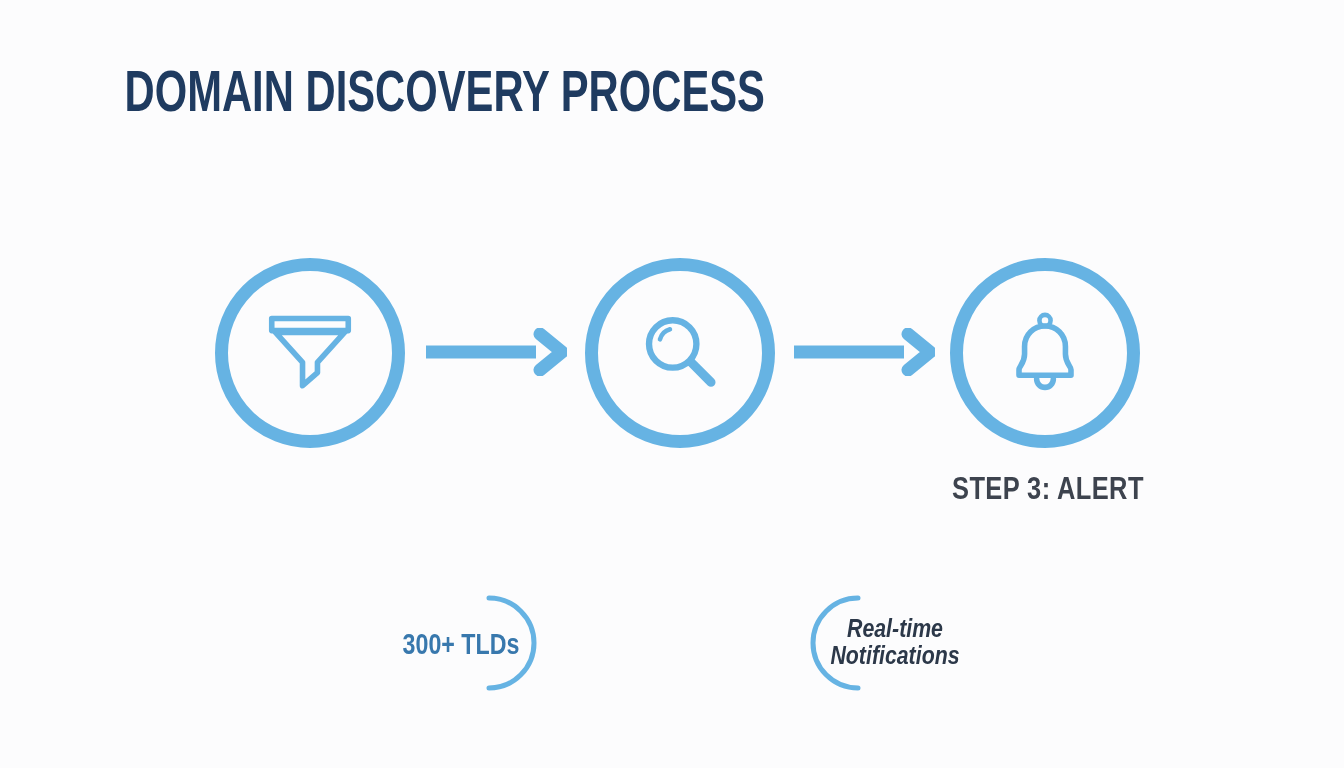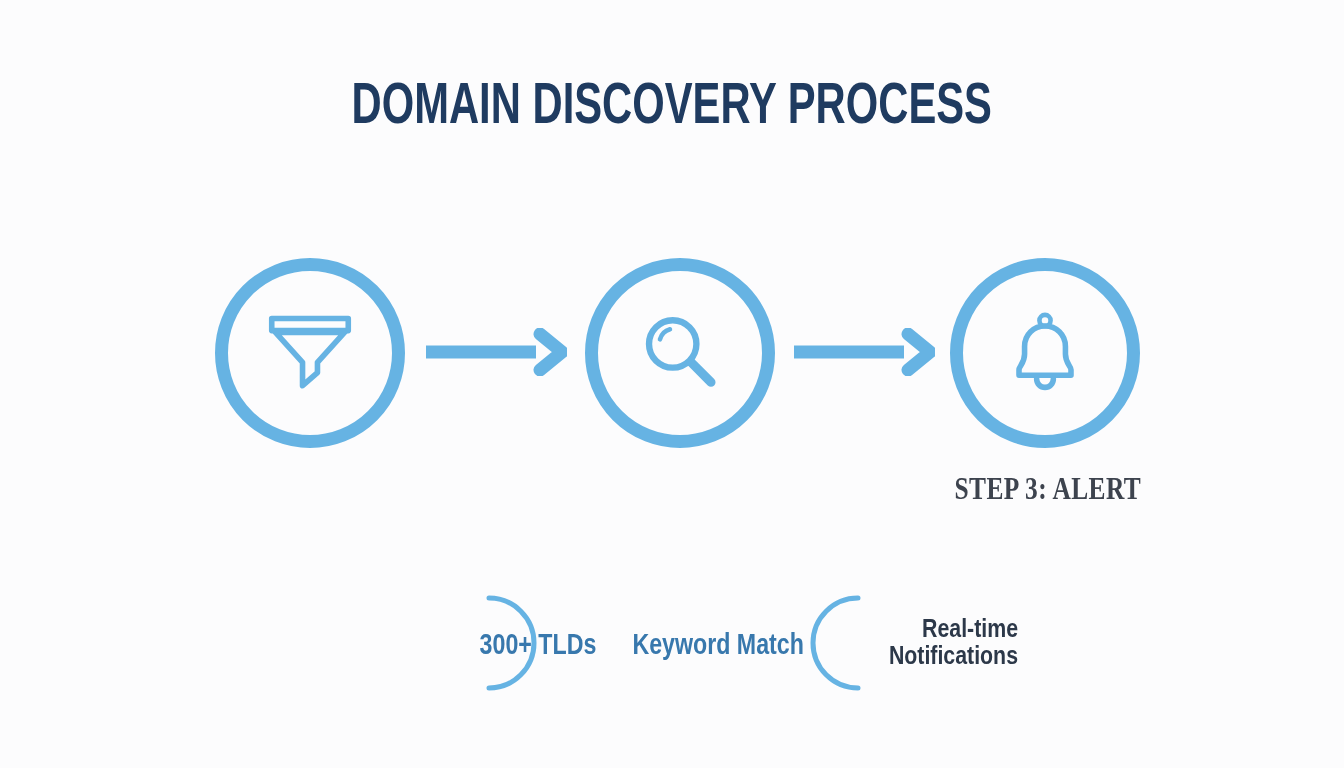--- a/index.html
+++ b/index.html
@@ -15,24 +15,24 @@
   body { font-family: "Liberation Sans", sans-serif; }
   .canvas {
     position: relative;
     width: 1344px;
     height: 768px;
     background: var(--background);
     overflow: hidden;
   }
   .title {
     position: absolute;
-    top: 74px;
+    top: 62px;
     left: 0;
     width: 100%;
-    text-align: center;
+    text-align: left;
     line-height: 1;
     text-decoration: underline;
   }
   .title span {
     display: inline-block;
     font-size: 58px;
     font-weight: 700;
     color: var(--title-navy);
     transform: scaleX(0.72);
     transform-origin: center;
@@ -69,38 +69,38 @@
     font-size: 31px;
     font-weight: 700;
     color: var(--step-text);
     letter-spacing: 0.5px;
     transform: scaleX(0.82);
     transform-origin: center;
     white-space: nowrap;
   }
   .label-1 { left: 157px; }
   .label-2 { left: 530px; }
-  .label-3 { left: 898px; font-family: Liberation Serif, serif; }
+  .label-3 { left: 898px; }
   .feature {
     position: absolute;
     width: 300px;
-    text-align: right;
+    text-align: center;
     line-height: 1;
   }
   .feature span {
     display: inline-block;
     font-size: 29px;
     font-weight: 700;
     transform: scaleX(0.8);
     transform-origin: center;
     white-space: nowrap;
   }
   .feature-1 { left: 311px; top: 630px; color: var(--feature-blue); }
   .feature-2 { left: 525px; top: 630px; color: var(--feature-blue); }
-  .feature-3 { left: 745px; top: 615px; color: var(--feature-dark); }
+  .feature-3 { left: 745px; top: 615px; color: var(--feature-dark); font-style: italic; }
   .feature-3 .line { display: block; line-height: 27px; font-size: 26px; font-weight: 700; transform: scaleX(0.82); transform-origin: center; white-space: nowrap; }
   .arc { position: absolute; color: var(--accent-blue); }
   .arc-right { left: 481px; top: 593px; }
   .arc-left { left: 804px; top: 593px; }
 </style>
 </head>
 <body>
 
 <div class="canvas">
 
@@ -140,21 +140,20 @@
   </div>
 
   <div class="step-label label-3"><span>STEP 3: ALERT</span></div>
 
   <div class="feature feature-1"><span>300+ TLDs</span></div>
 
   <svg class="arc arc-right" width="62" height="100" viewBox="0 0 62 100">
     <path d="M 8 5 A 45 45 0 0 1 8 95" fill="none" stroke="currentColor" stroke-width="5" stroke-linecap="round"></path>
   </svg>
 
-  <div class="feature feature-2"><span>Keyword Match</span></div>
 
   <svg class="arc arc-left" width="62" height="100" viewBox="0 0 62 100">
     <path d="M 54 5 A 45 45 0 0 0 54 95" fill="none" stroke="currentColor" stroke-width="5" stroke-linecap="round"></path>
   </svg>
 
   <div class="feature feature-3">
     <span class="line">Real-time</span>
     <span class="line">Notifications</span>
   </div>
 

